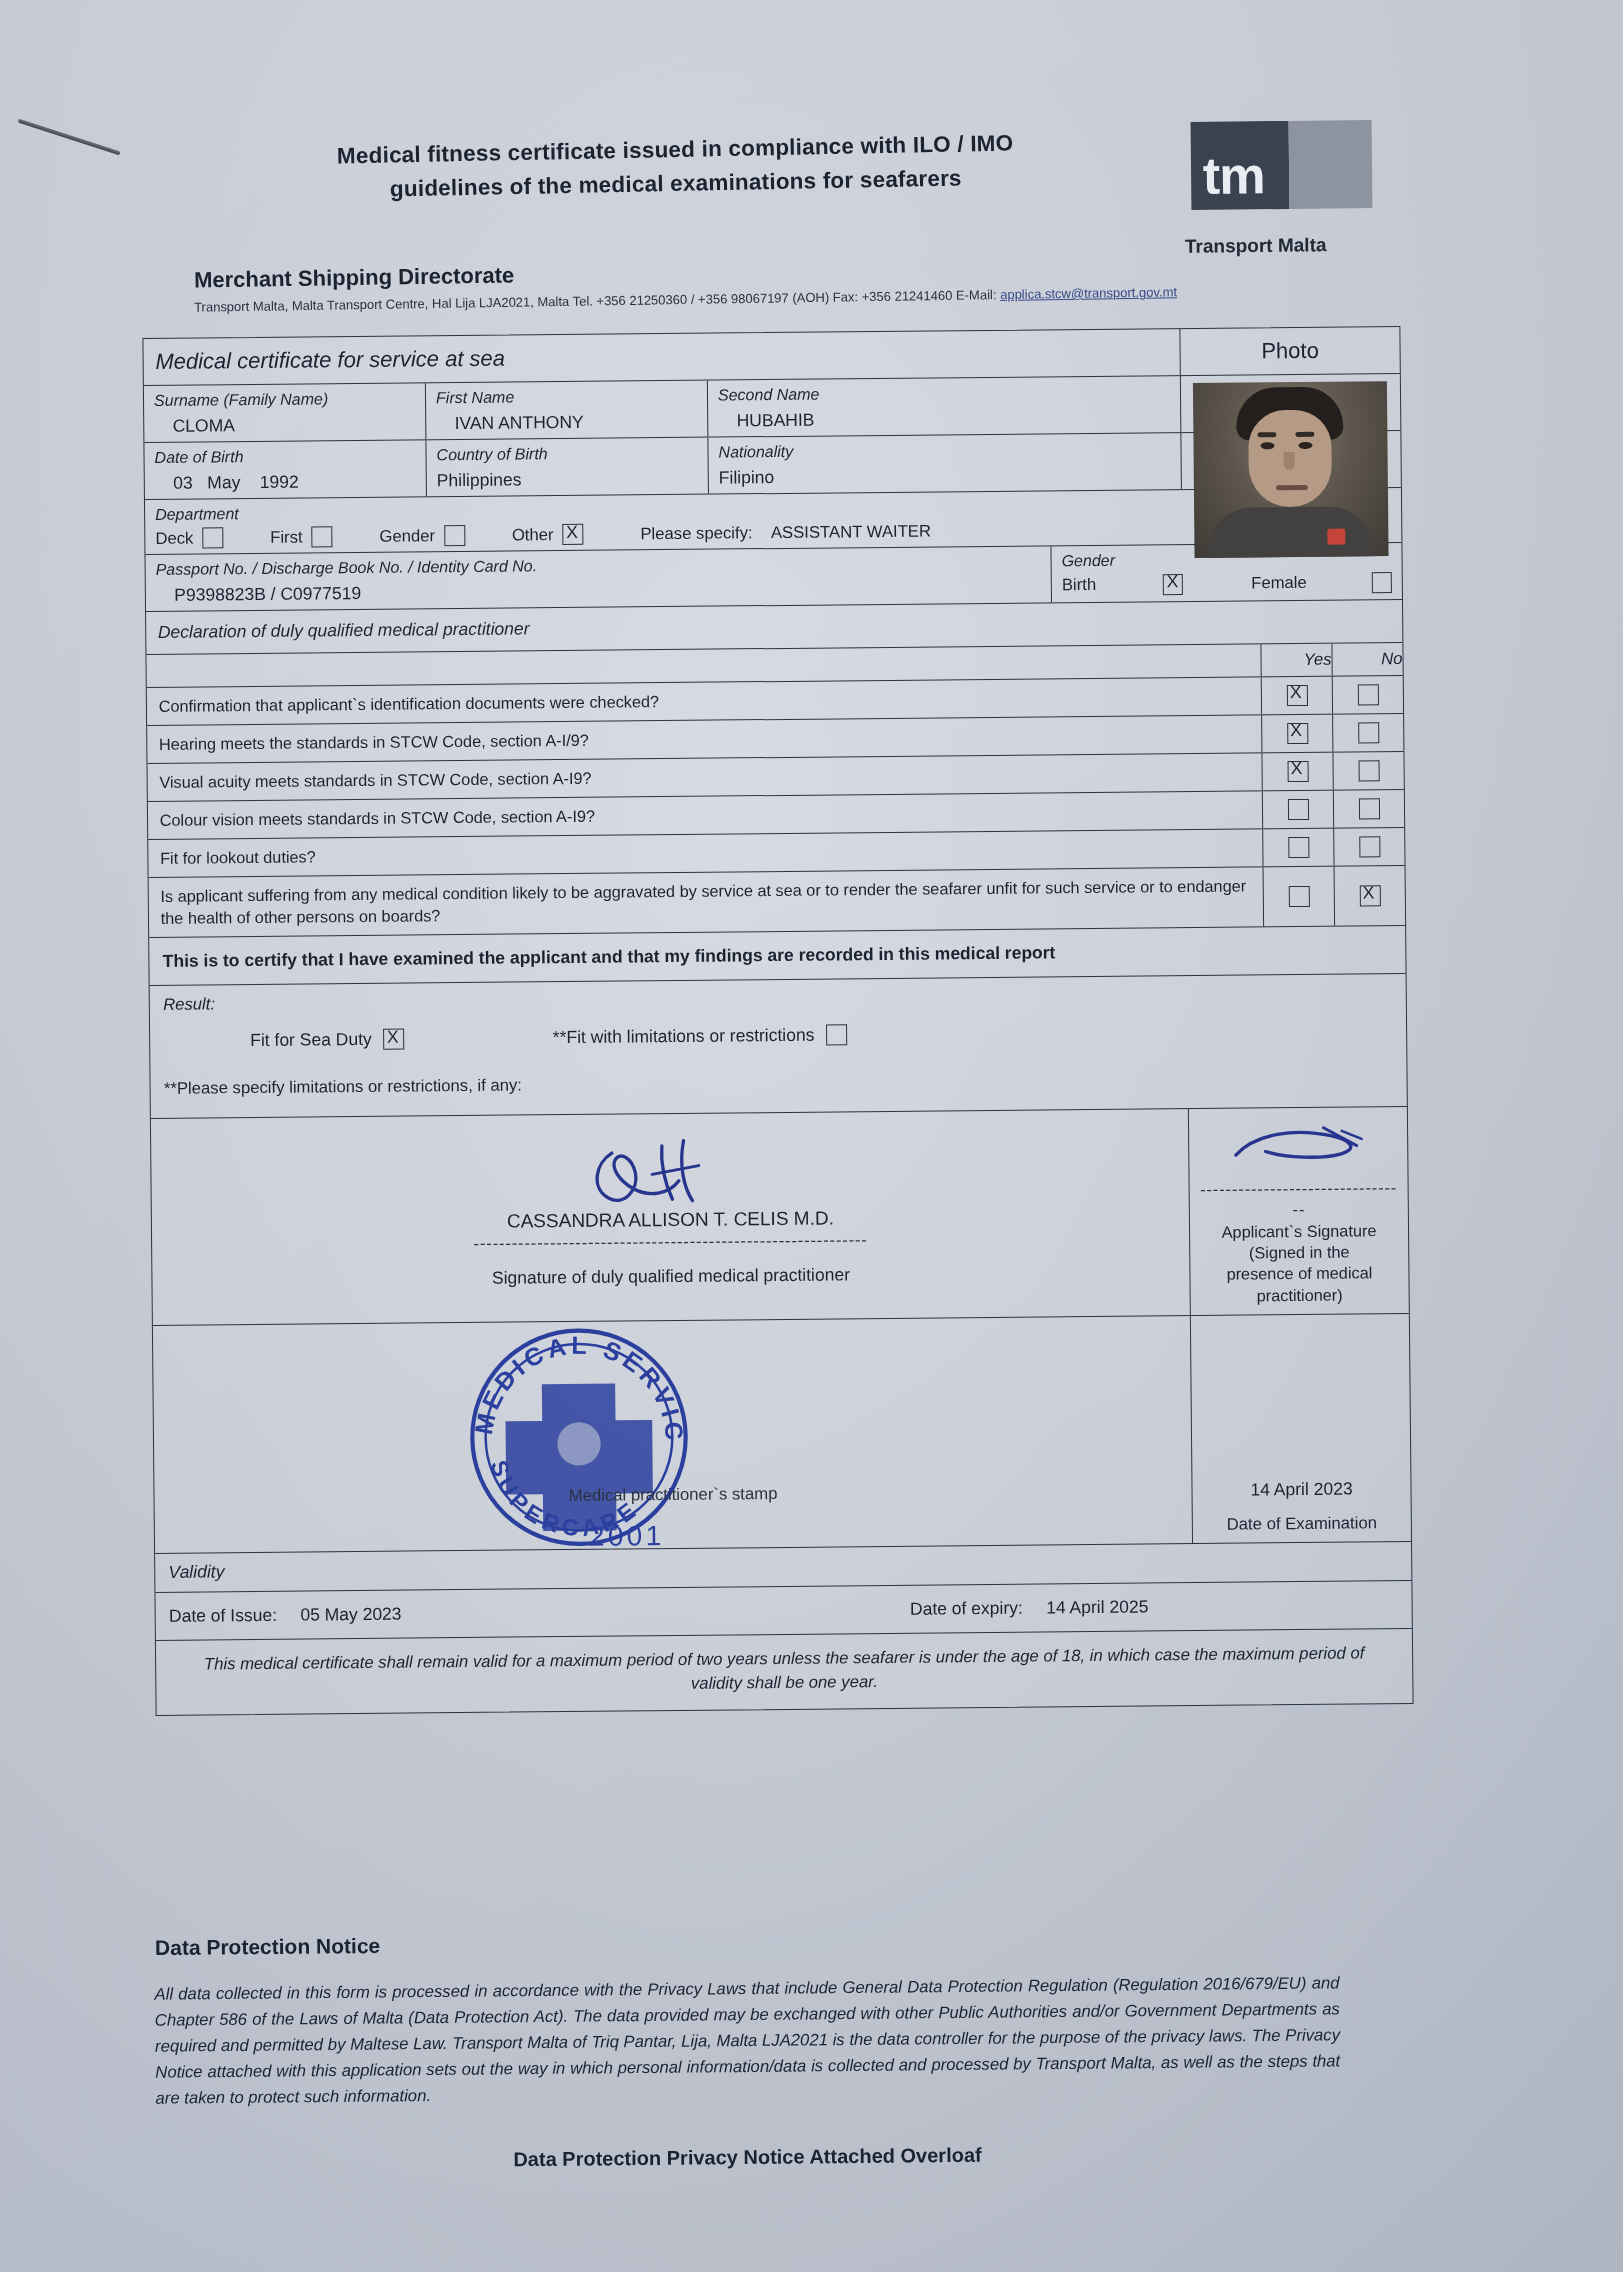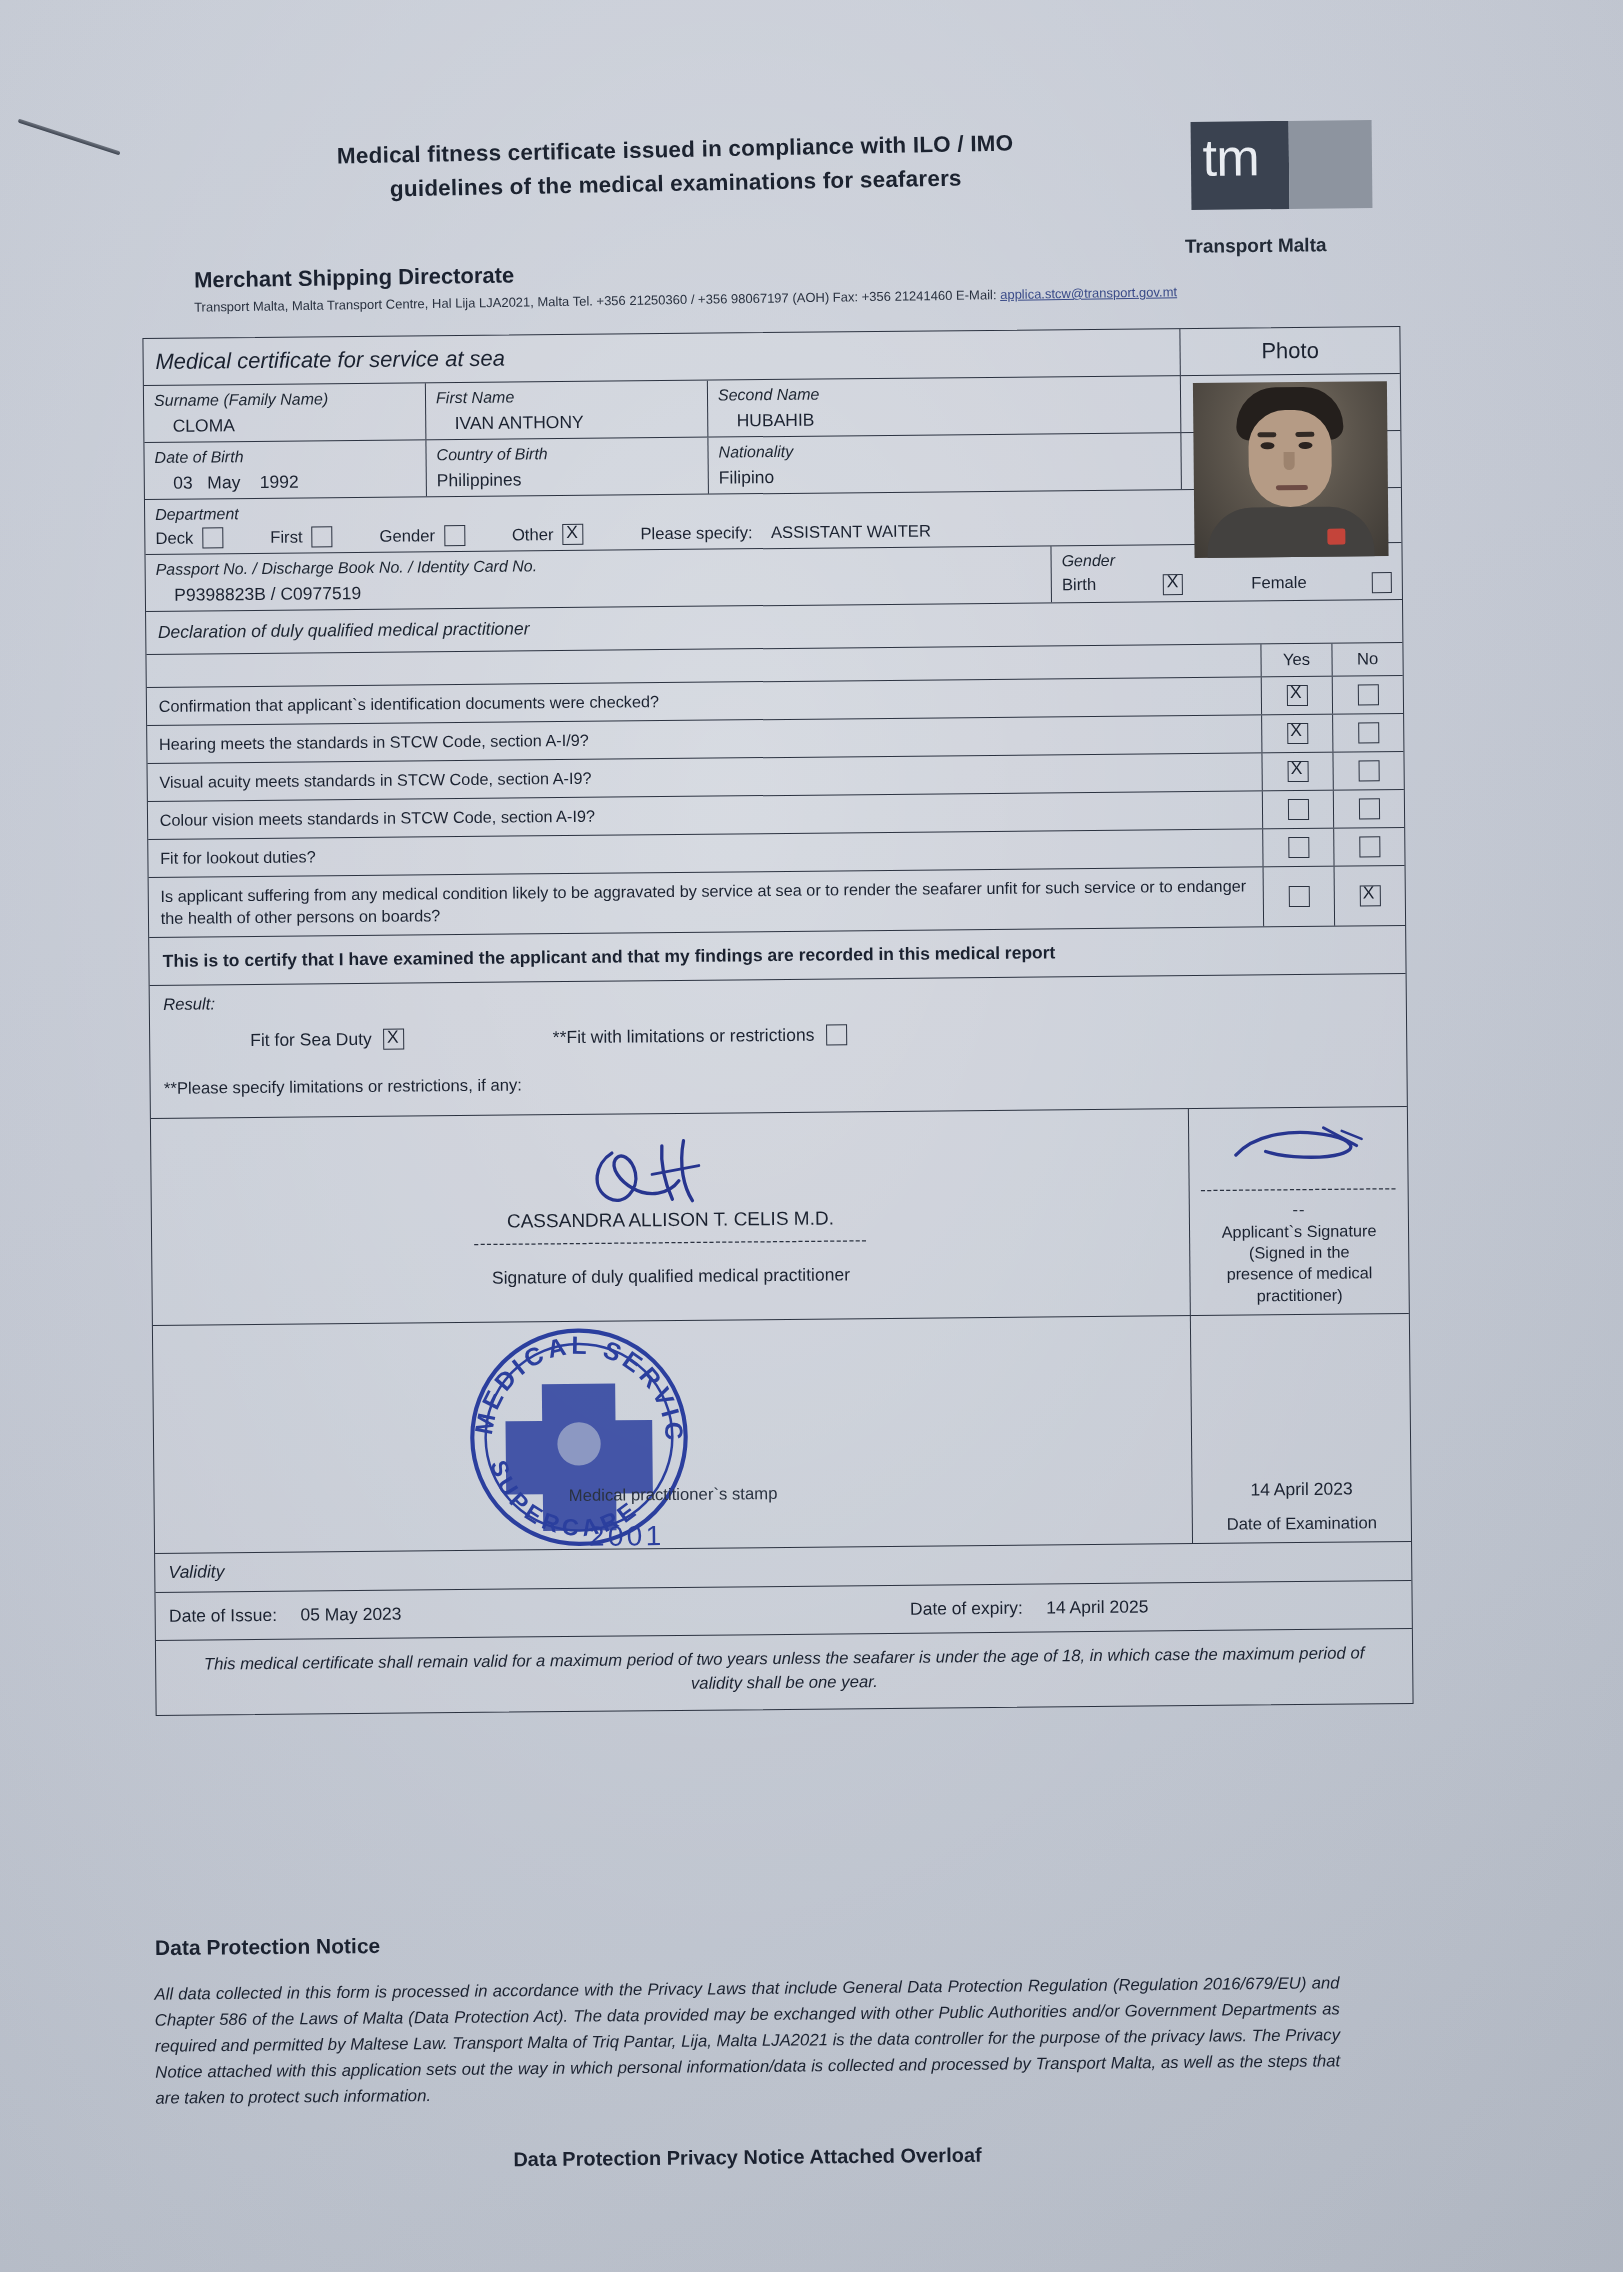--- a/index.html
+++ b/index.html
@@ -67,23 +67,23 @@
     width: 98px; height: 88px;
     background: #3a4250;
   }
   .tm-logo .sq-mid {
     position: absolute; left: 98px; top: 0;
     width: 83px; height: 88px;
     background: #8d949f;
   }
   .tm-logo .tm-text {
     position: absolute;
-    left: 11.7px; top: 10px;
+    left: 11.7px; top: 28px;
     font-size: 52px;
-    font-weight: normal;
+    font-weight: bold;
     color: #e9ecf1;
     letter-spacing: -0.8px;
     line-height: 1;
   }
   .tm-caption {
     position: absolute;
     left: 1185px; top: 235px;
     font-size: 19px;
     font-weight: bold;
     color: #222a36;
@@ -264,24 +264,25 @@
   .q-box {
     width: 70px;
     border-left: 1.7px solid #2b3240;
     display: flex;
     align-items: center;
     justify-content: center;
   }
   .yn-lbl {
     width: 70px;
     border-left: 1.7px solid #2b3240;
-    text-align: center;
+    text-align: right;
     font-size: 16.7px;
     padding: 5.8px 0;
     color: #1b2230;
+    font-style: italic;
   }
 
   .certify {
     padding: 13.3px 13.3px;
     font-size: 17.5px;
     font-weight: bold;
     color: #1b2230;
   }
   .result-label {
     font-style: italic;

